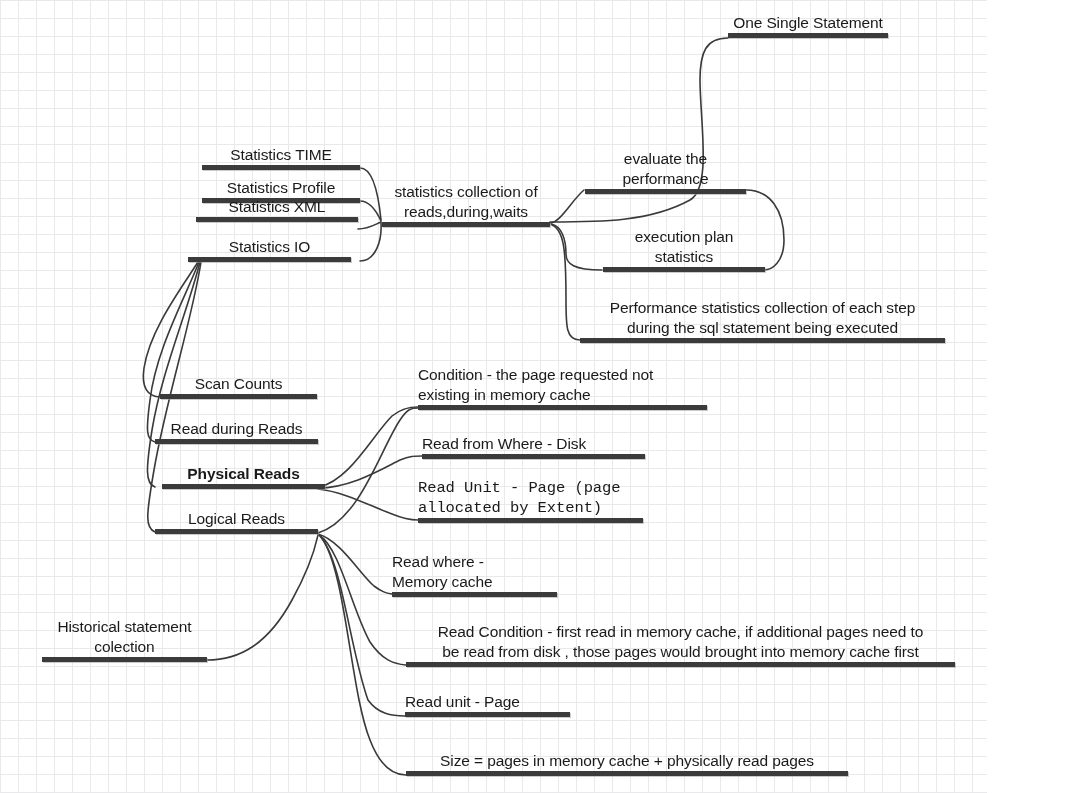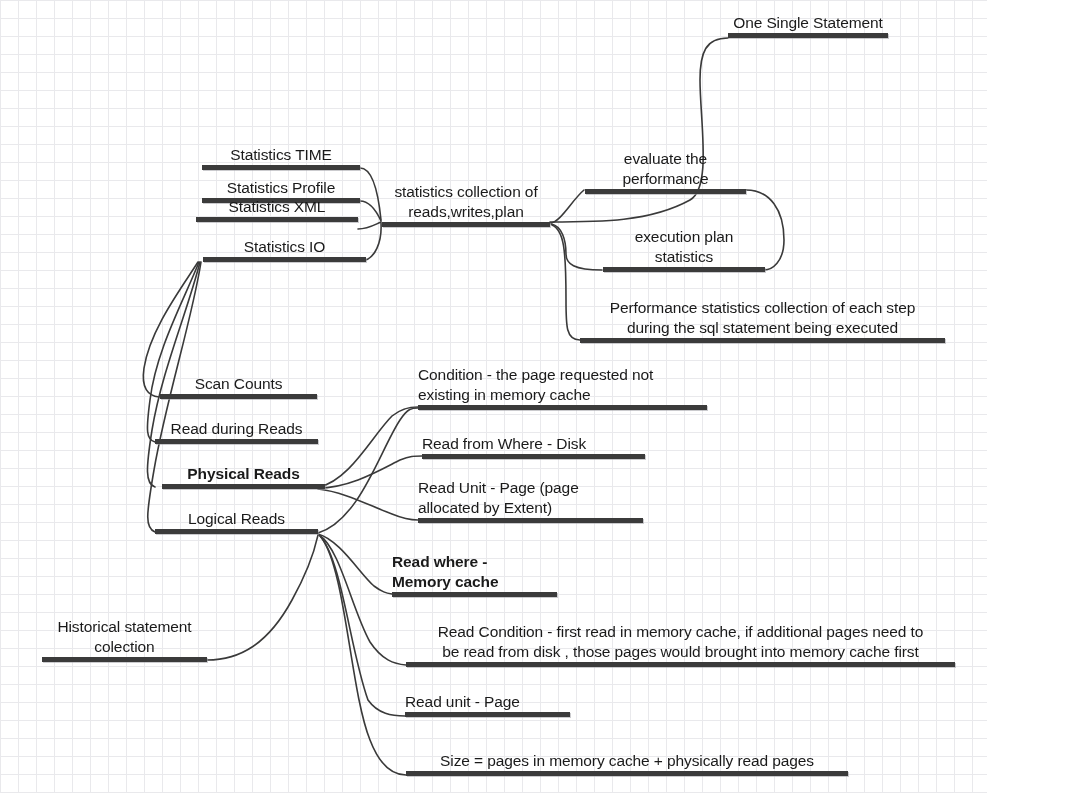--- a/index.html
+++ b/index.html
@@ -117,27 +117,27 @@
         <div class="node-bar" style="background: rgb(59, 59, 59);"></div>
       </div>
       <div class="node" style="left: 202px; top: 175px; width: 158px; height: 28px;">
         <div class="node-label">Statistics Profile</div>
         <div class="node-bar" style="background: rgb(59, 59, 59);"></div>
       </div>
       <div class="node" style="left: 196px; top: 195px; width: 162px; height: 27px;">
         <div class="node-label">Statistics XML</div>
         <div class="node-bar" style="background: rgb(59, 59, 59);"></div>
       </div>
-      <div class="node" style="left: 203px; top: 235px; width: 163px; height: 27px;">
+      <div class="node" style="left: 188px; top: 235px; width: 163px; height: 27px;">
         <div class="node-label">Statistics IO</div>
         <div class="node-bar" style="background: rgb(59, 59, 59);"></div>
       </div>
       <div class="node" style="left: 382px; top: 175px; width: 168px; height: 52px;">
         <div class="node-label">statistics collection of
-reads,writes,plan</div>
+reads,during,waits</div>
         <div class="node-bar" style="background: rgb(59, 59, 59);"></div>
       </div>
       <div class="node" style="left: 585px; top: 142px; width: 161px; height: 52px;">
         <div class="node-label">evaluate the
 performance</div>
         <div class="node-bar" style="background: rgb(59, 59, 59);"></div>
       </div>
       <div class="node" style="left: 603px; top: 219px; width: 162px; height: 53px;">
         <div class="node-label">execution plan
 statistics</div>
@@ -166,26 +166,26 @@
       </div>
       <div class="node align-left" style="left: 418px; top: 357px; width: 289px; height: 53px;">
         <div class="node-label">Condition - the page requested not
 existing in memory cache</div>
         <div class="node-bar" style="background: rgb(59, 59, 59);"></div>
       </div>
       <div class="node align-left" style="left: 422px; top: 417px; width: 223px; height: 42px;">
         <div class="node-label"> Read from Where - Disk</div>
         <div class="node-bar" style="background: rgb(59, 59, 59);"></div>
       </div>
-      <div class="node align-left" style="left: 418px; top: 470px; width: 225px; height: 53px;">
+      <div class="node align-left" style="left: 418px; top: 470px; width: 225px; height: 53px; font-family: Liberation Mono, monospace;">
         <div class="node-label">Read Unit  - Page (page
 allocated by Extent)</div>
         <div class="node-bar" style="background: rgb(59, 59, 59);"></div>
       </div>
-      <div class="node align-left" style="left: 392px; top: 545px; width: 165px; height: 52px; font-weight: bold;">
+      <div class="node align-left" style="left: 392px; top: 545px; width: 165px; height: 52px;">
         <div class="node-label"> Read where  -
  Memory cache</div>
         <div class="node-bar" style="background: rgb(59, 59, 59);"></div>
       </div>
       <div class="node" style="left: 42px; top: 610px; width: 165px; height: 52px;">
         <div class="node-label">Historical statement
 colection</div>
         <div class="node-bar" style="background: rgb(59, 59, 59);"></div>
       </div>
       <div class="node" style="left: 406px; top: 614px; width: 549px; height: 53px;">

